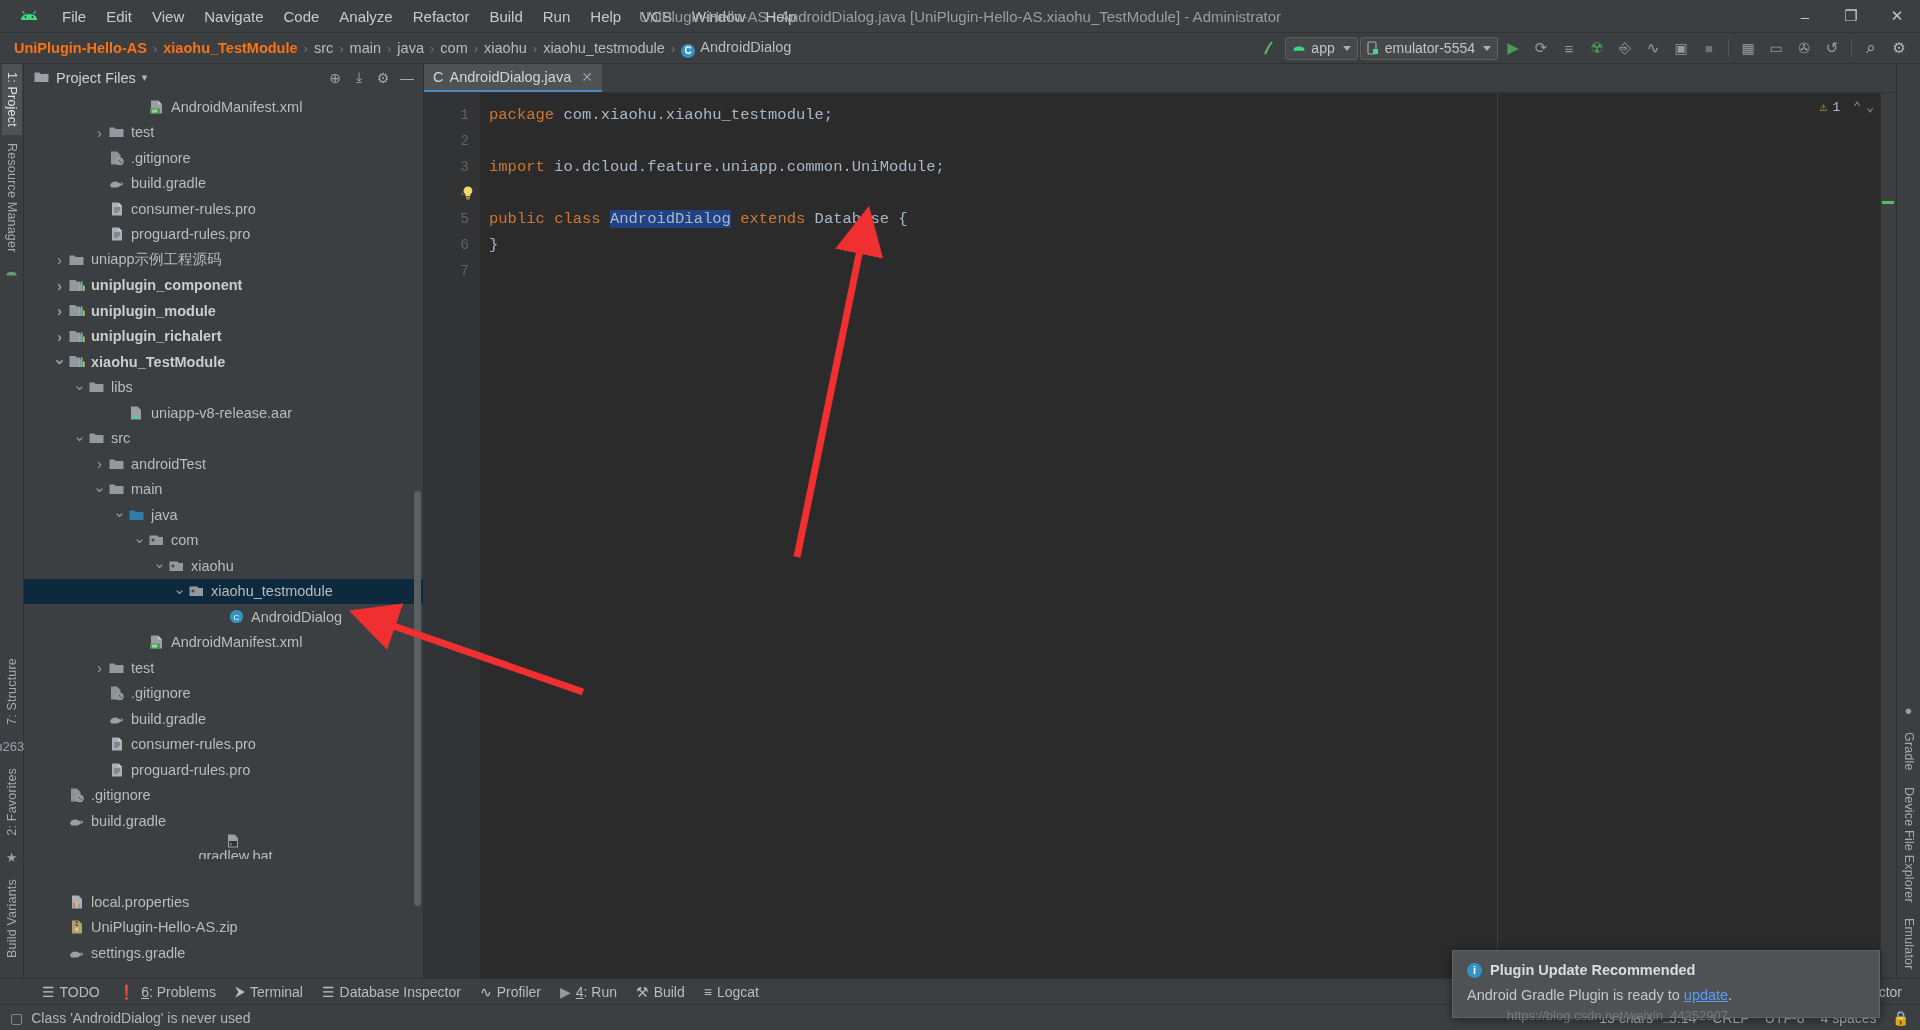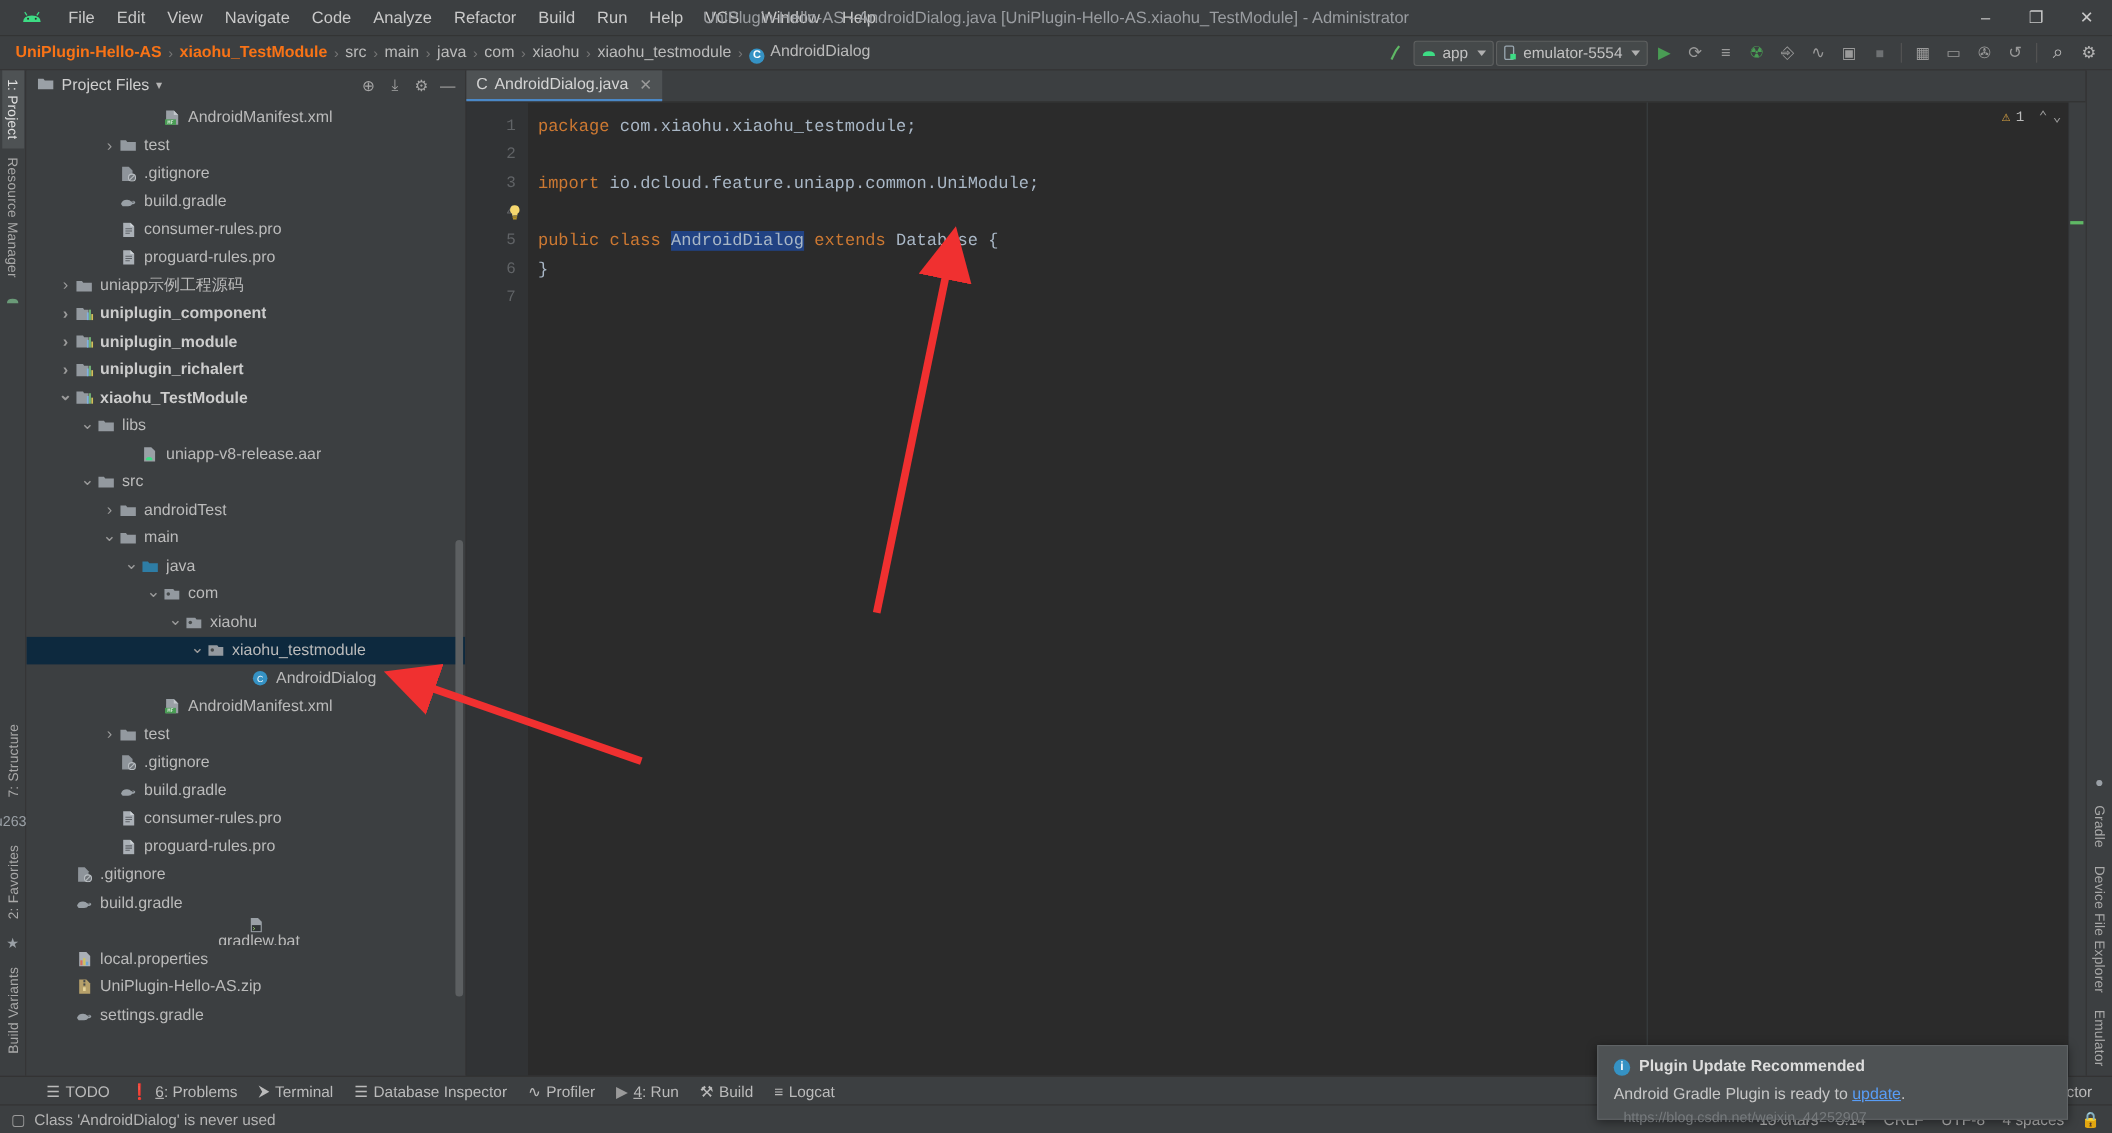--- a/index.html
+++ b/index.html
@@ -147,21 +147,21 @@
   .tw u { text-decoration: underline; }
   .tw-right { margin-left: auto; display: flex; align-items: center; gap: 10px; padding-right: 10px; }
   .badge { width: 15px; height: 15px; border-radius: 50%; background: #499c54; color: #fff;
            font-size: 10px; text-align: center; line-height: 15px; font-weight: bold; }
   .statusbar {
     height: 26px; background: #3c3f41; display: flex; align-items: center;
     border-top: 1px solid #323232; flex: none; padding: 0 10px; font-size: 14px; color: #b4b4b4;
   }
   .sb-right { margin-left: auto; display: flex; align-items: center; gap: 16px; }
   .watermark {
-    position: absolute; right: 223px; bottom: 7px; font-size: 13px; color: #7d8184;
+    position: absolute; right: 192px; bottom: 7px; font-size: 13px; color: #7d8184;
     pointer-events: none; opacity: .85; padding-left: 40px;
   }
   .arrow-overlay { position: absolute; inset: 0; pointer-events: none; z-index: 40; }
 </style>
 </head>
 <body>
 
 <div class="app">
 
   <div class="titlebar">
@@ -636,21 +636,21 @@
             <span class="arrow"></span>
             <span class="ticon">
               <svg width="14" height="14" viewBox="0 0 14 14">
                 <path d="M2 0.5h6.5L12 4v9.5H2z" fill="#9aa0a6"></path>
                 <rect x="3" y="7" width="8" height="5.5" fill="#2f3436"></rect>
                 <path d="M4.2 9l1.4 1.2-1.4 1.2" stroke="#9ed06e" stroke-width="0.9" fill="none"></path>
               </svg>
             </span>
             <span class="tlabel">gradlew.bat</span>
           </div>
-          <div class="trow" style="padding-left: 28px;">
+          <div class="trow" style="padding-left: 28px; margin-top: 30px;">
             <span class="arrow"></span>
             <span class="ticon">
               <svg width="14" height="14" viewBox="0 0 14 14">
                 <path d="M2 0.5h6.5L12 4v9.5H2z" fill="#aab0b6"></path>
                 <rect x="3" y="8" width="2" height="4.5" fill="#d36f5c"></rect>
                 <rect x="5.6" y="6" width="2" height="6.5" fill="#d0c25a"></rect>
                 <rect x="8.2" y="9.3" width="2" height="3.2" fill="#6da8d6"></rect>
               </svg>
             </span>
             <span class="tlabel">local.properties</span>

